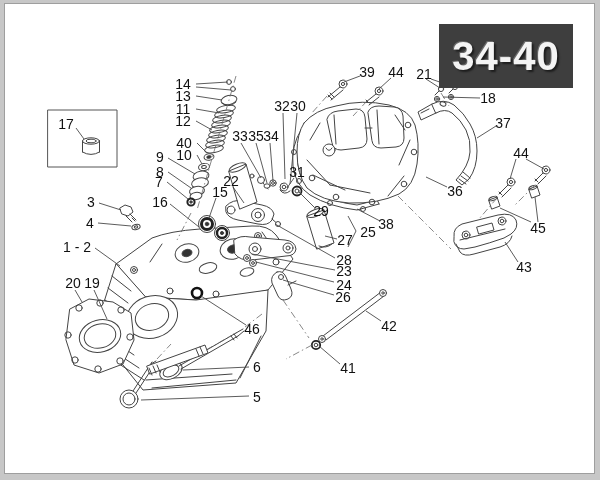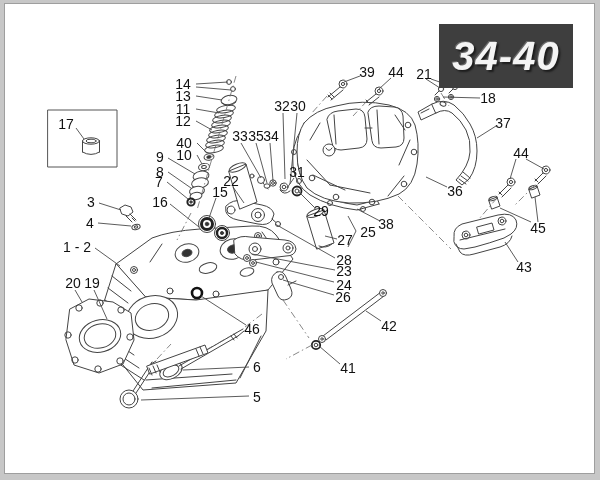--- a/index.html
+++ b/index.html
@@ -3,21 +3,21 @@
 <meta charset="utf-8">
 <style>
   html,body{margin:0;padding:0;}
   body{background:#c7c7c7;font-family:"Liberation Sans",sans-serif;}
   .stage{position:relative;width:600px;height:480px;background:#c7c7c7;overflow:hidden;}
   .page{position:absolute;left:4px;top:3px;right:5px;bottom:6px;background:#ffffff;border:1px solid #9e9e9e;}
   svg.diagram{position:absolute;left:0;top:0;width:600px;height:480px;}
   .badge{position:absolute;left:439px;top:24px;width:134px;height:64px;
          display:flex;align-items:center;justify-content:center;}
   .badge span{color:#f4f4f4;font-size:40px;font-weight:bold;letter-spacing:1px;
-         text-shadow:2px 2px 2px rgba(0,0,0,0.55), -1px -1px 0 #6a6a6a;font-style:italic;}
+         text-shadow:2px 2px 2px rgba(0,0,0,0.55), -1px -1px 0 #6a6a6a;}
   
   .ln{stroke:#444;stroke-width:1;fill:none;stroke-linecap:round;stroke-linejoin:round;}
   .wf{fill:#ffffff;}
   .dk{fill:#333;}
   .leader{stroke:#4a4a4a;stroke-width:0.9;}
   .axis{stroke:#6a6a6a;stroke-width:0.8;stroke-dasharray:7 3 1.5 3;}
   .plabel{font-family:"Liberation Sans",sans-serif;font-size:14px;fill:#111;text-anchor:middle;}
 </style>
 </head>
 <body>

